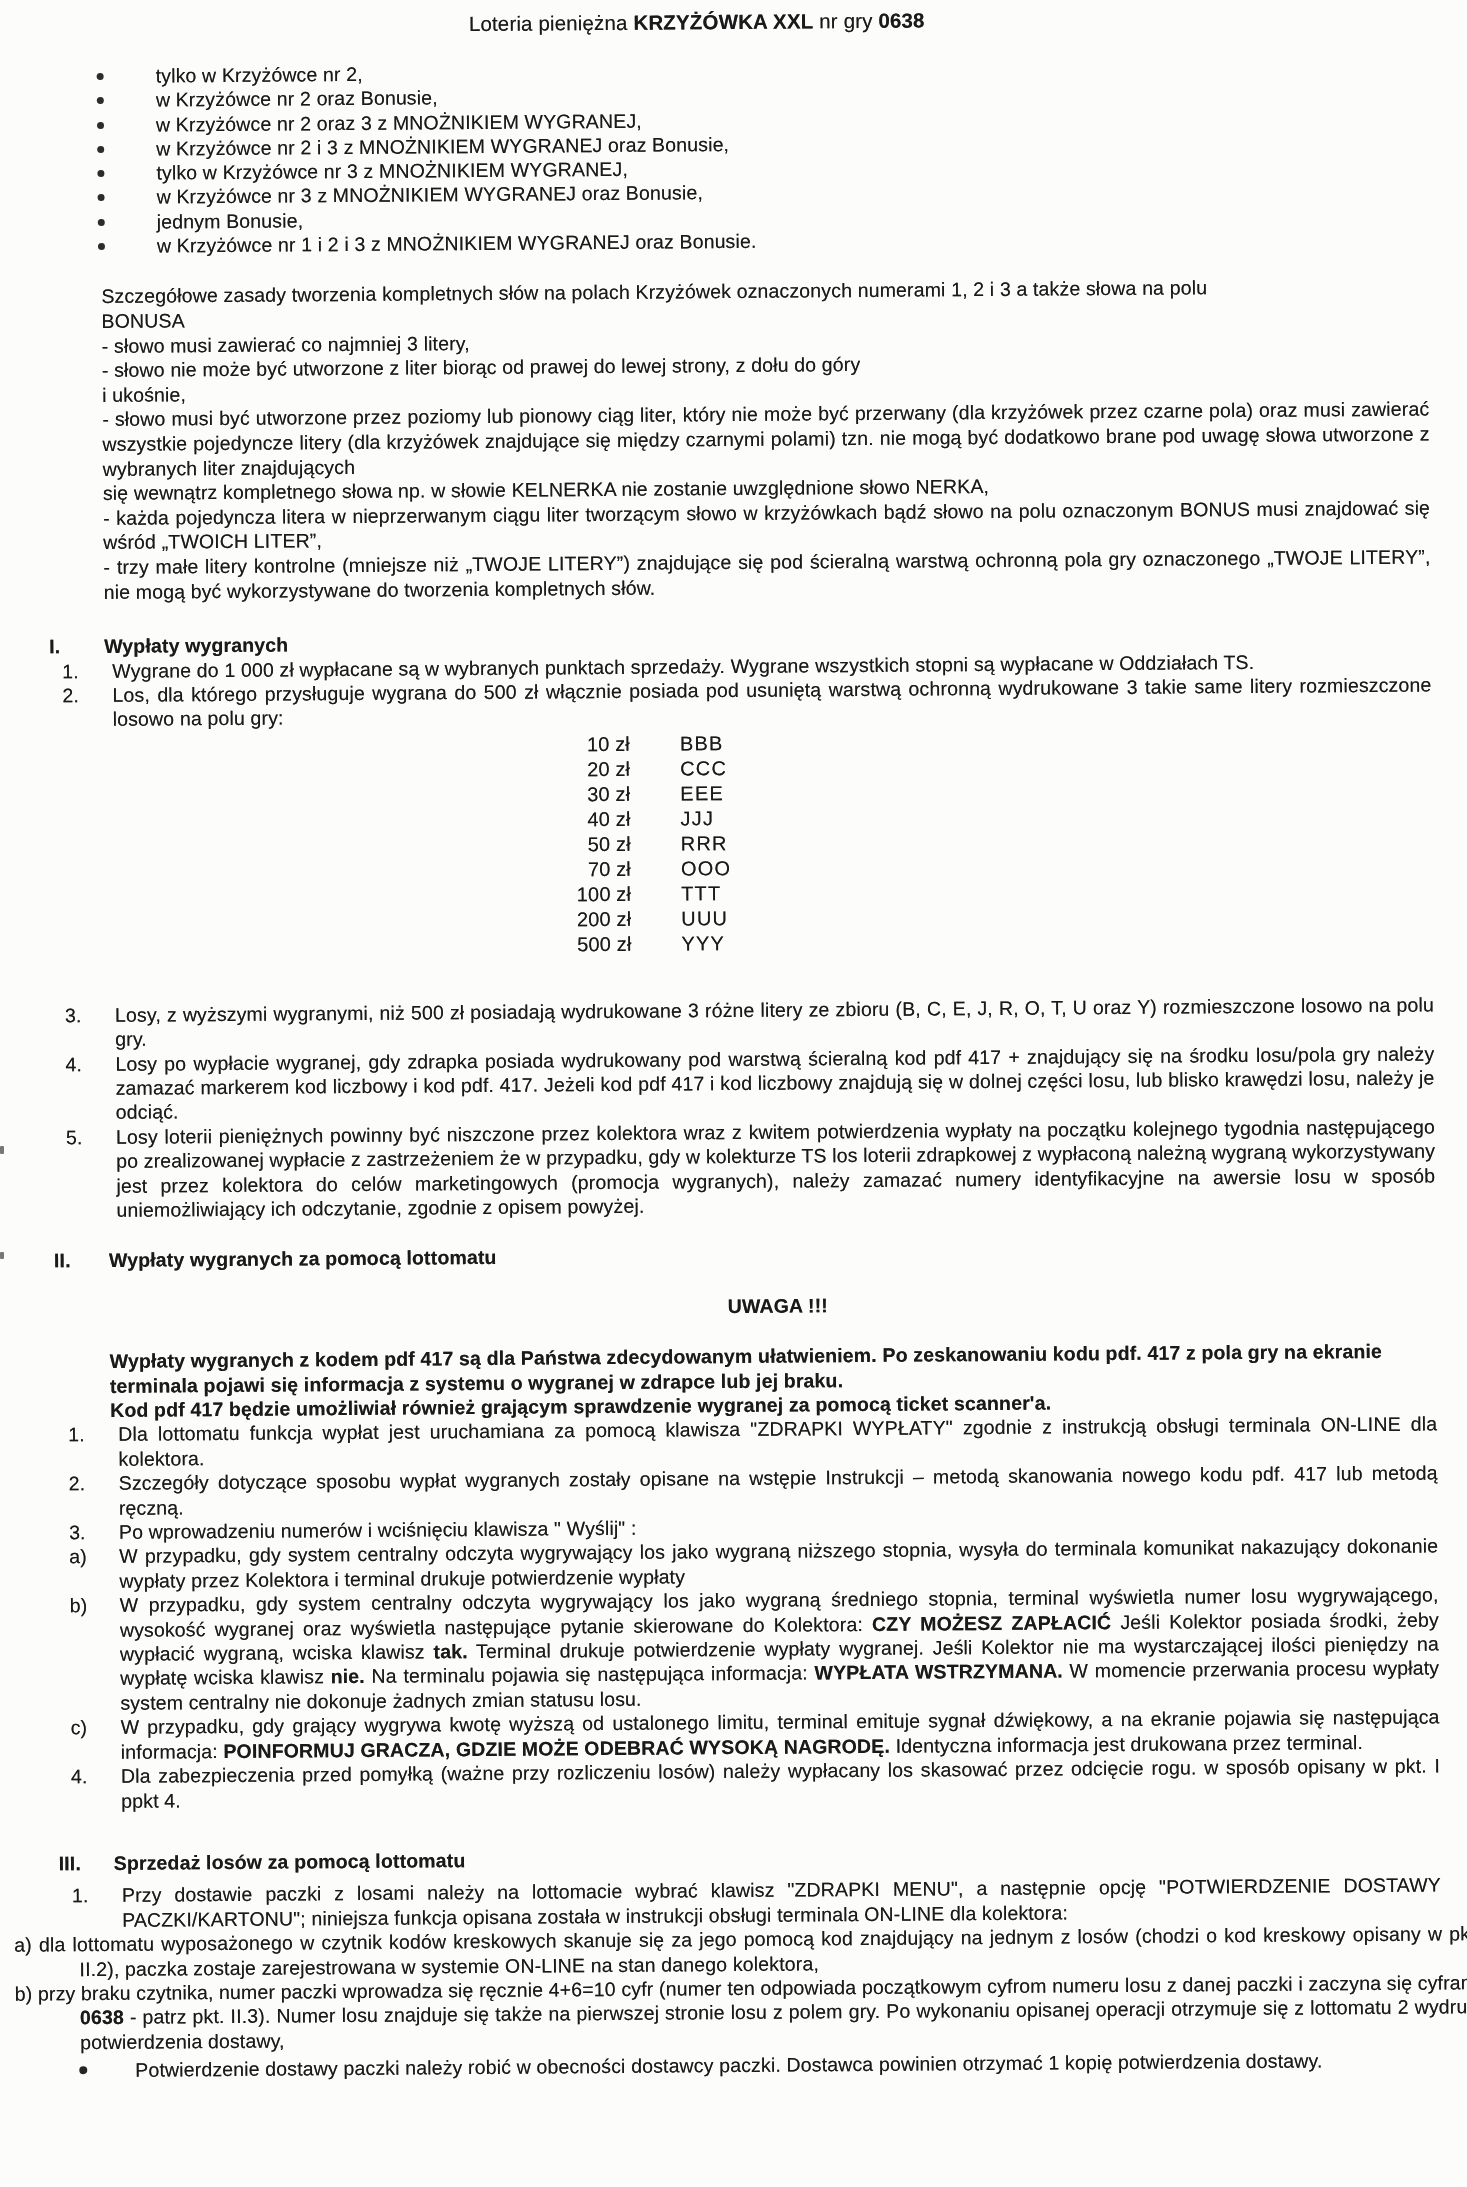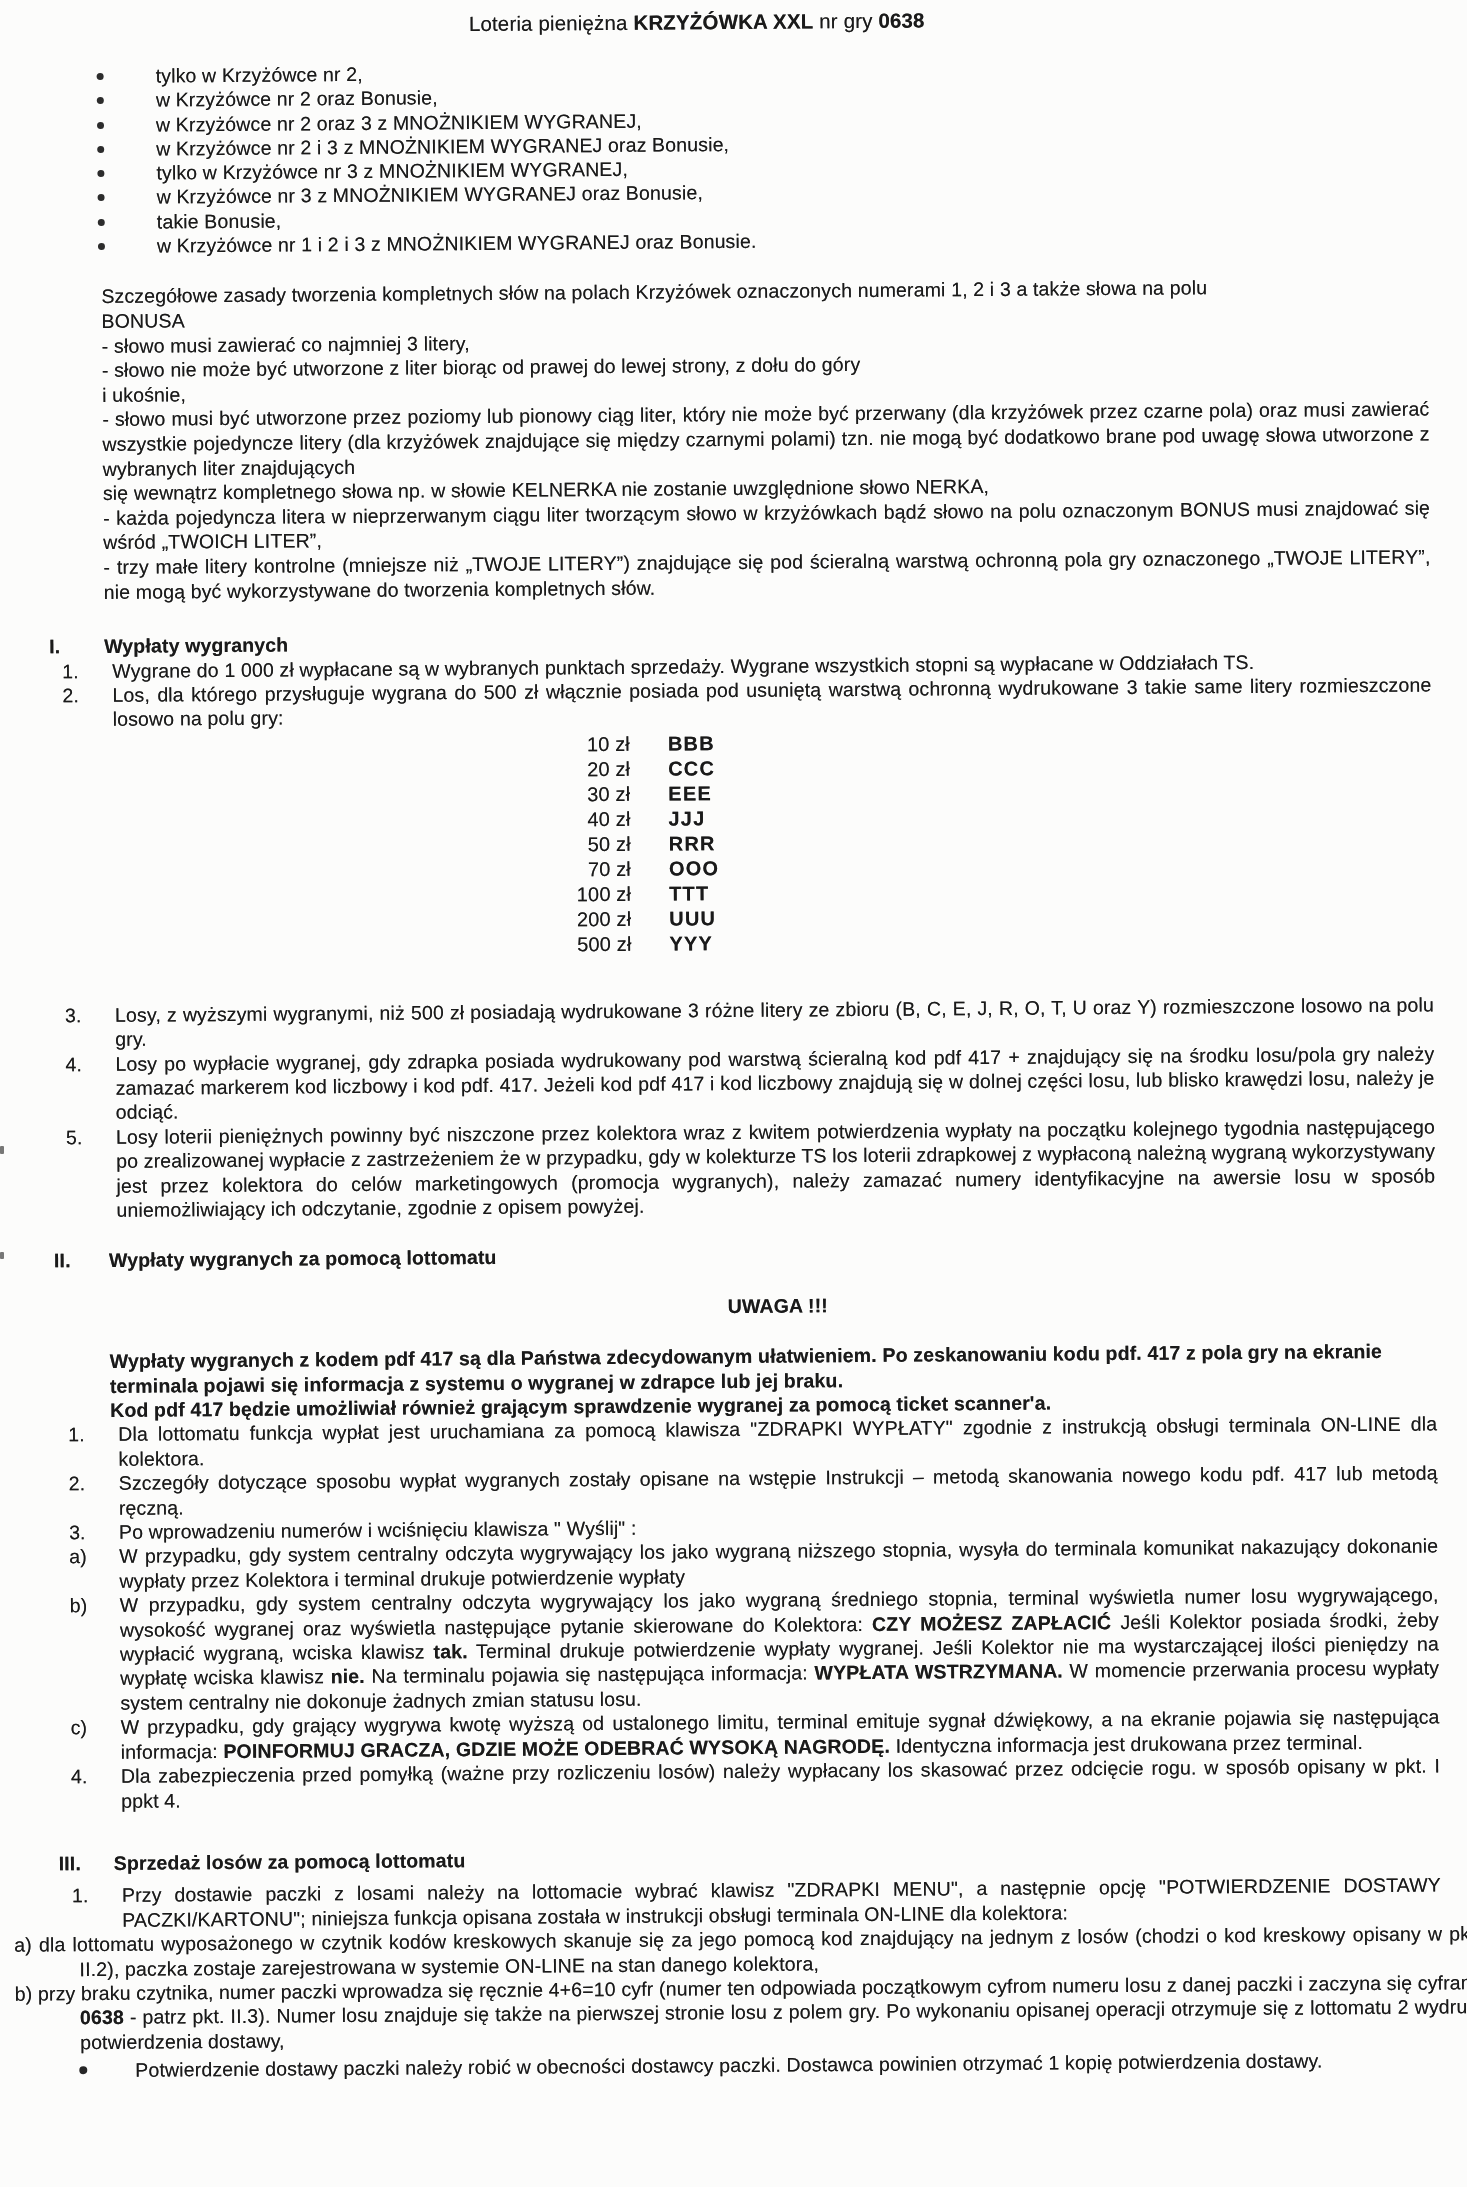--- a/index.html
+++ b/index.html
@@ -43,21 +43,21 @@
   .mt26 { margin-top:26px; }
   .mt38 { margin-top:38px; margin-bottom:8px; }
 
   .row { display:flex; margin:0 40px 0 58px; }
   .row .marker { flex:0 0 50px; }
   .row .txt { flex:1; text-align:justify; }
 
   .prize { margin:4px 0 42px 0; font-size:20px; }
   .pt-row { display:flex; line-height:25px; }
   .pt-amount { width:625px; text-align:right; }
-  .pt-letters { margin-left:38px; font-weight:bold; letter-spacing:1.2px; }
+  .pt-letters { margin-left:50px; font-weight:normal; letter-spacing:1.2px; }
 
   .uwaga { margin:26px 0 0 70px; text-align:center; font-weight:bold; }
   .notice { margin:26px 45px 0 100px; font-weight:bold; }
   .notice p { margin:0; }
 
   .hang {
     margin:0 40px 0 55px; padding-left:65px; text-indent:-65px;
     text-align:justify;
   }
   p.flow { margin:0; }
@@ -83,21 +83,21 @@
 
   <h1 class="title"><span>Loteria pieniężna </span><b>KRZYŻÓWKA XXL</b><span> nr gry </span><b>0638</b></h1>
 
   <ul class="bullets">
     <li><span class="bdot"></span><span>tylko w Krzyżówce nr 2,</span></li>
     <li><span class="bdot"></span><span>w Krzyżówce nr 2 oraz Bonusie,</span></li>
     <li><span class="bdot"></span><span>w Krzyżówce nr 2 oraz 3 z MNOŻNIKIEM WYGRANEJ,</span></li>
     <li><span class="bdot"></span><span>w Krzyżówce nr 2 i 3 z MNOŻNIKIEM WYGRANEJ oraz Bonusie,</span></li>
     <li><span class="bdot"></span><span>tylko w Krzyżówce nr 3 z MNOŻNIKIEM WYGRANEJ,</span></li>
     <li><span class="bdot"></span><span>w Krzyżówce nr 3 z MNOŻNIKIEM WYGRANEJ oraz Bonusie,</span></li>
-    <li><span class="bdot"></span><span>takie Bonusie,</span></li>
+    <li><span class="bdot"></span><span>jednym Bonusie,</span></li>
     <li><span class="bdot"></span><span>w Krzyżówce nr 1 i 2 i 3 z MNOŻNIKIEM WYGRANEJ oraz Bonusie.</span></li>
   </ul>
 
   <div class="rules">
     <p>Szczegółowe zasady tworzenia kompletnych słów na polach Krzyżówek oznaczonych numerami 1, 2 i 3 a także słowa na polu</p>
     <p>BONUSA</p>
     <p>- słowo musi zawierać co najmniej 3 litery,</p>
     <p>- słowo nie może być utworzone z liter biorąc od prawej do lewej strony, z dołu do góry</p>
     <p>i ukośnie,</p>
     <p>- słowo musi być utworzone przez poziomy lub pionowy ciąg liter, który nie może być przerwany (dla krzyżówek przez czarne pola) oraz musi zawierać wszystkie pojedyncze litery (dla krzyżówek znajdujące się między czarnymi polami) tzn. nie mogą być dodatkowo brane pod uwagę słowa utworzone z wybranych liter znajdujących</p>

